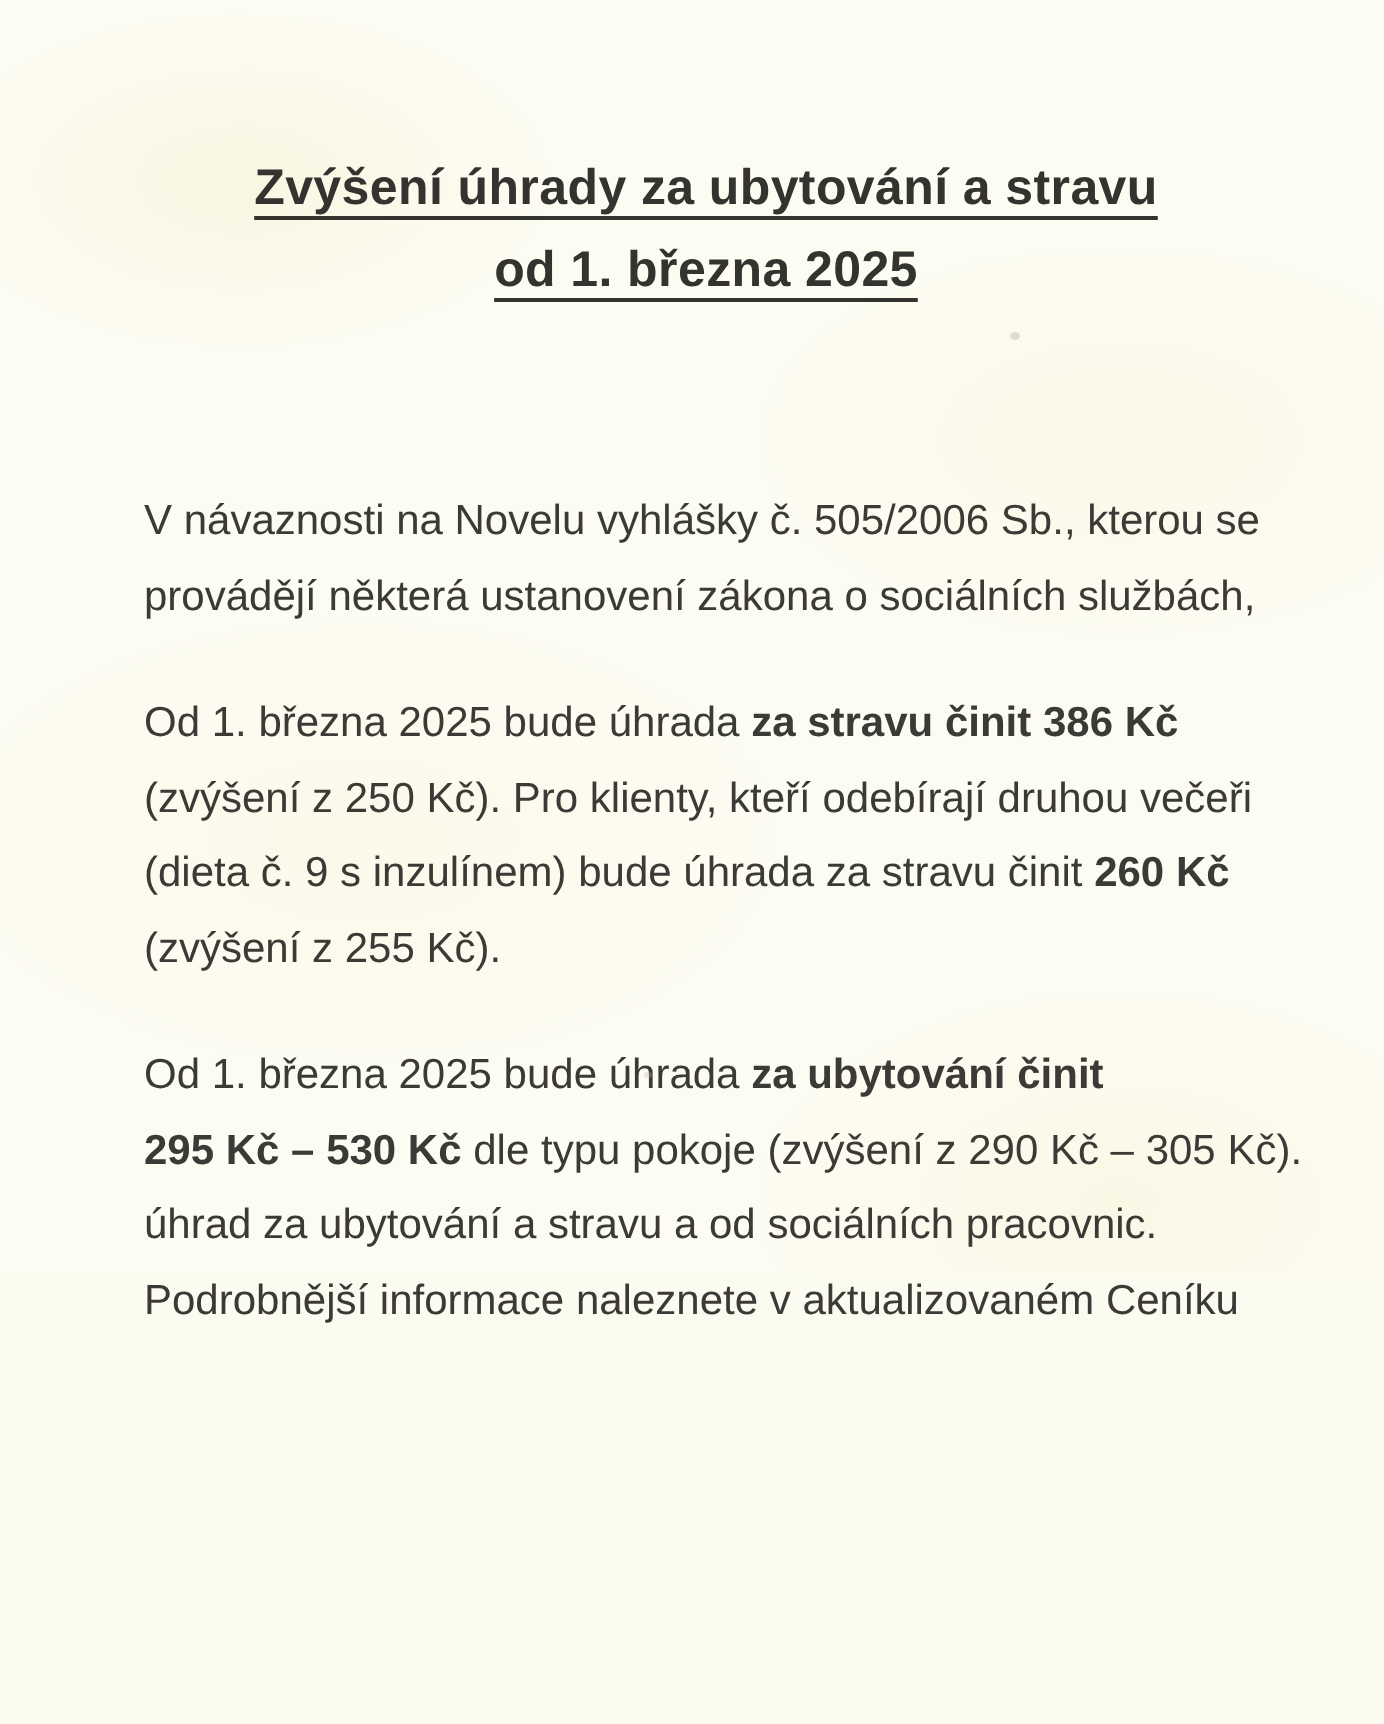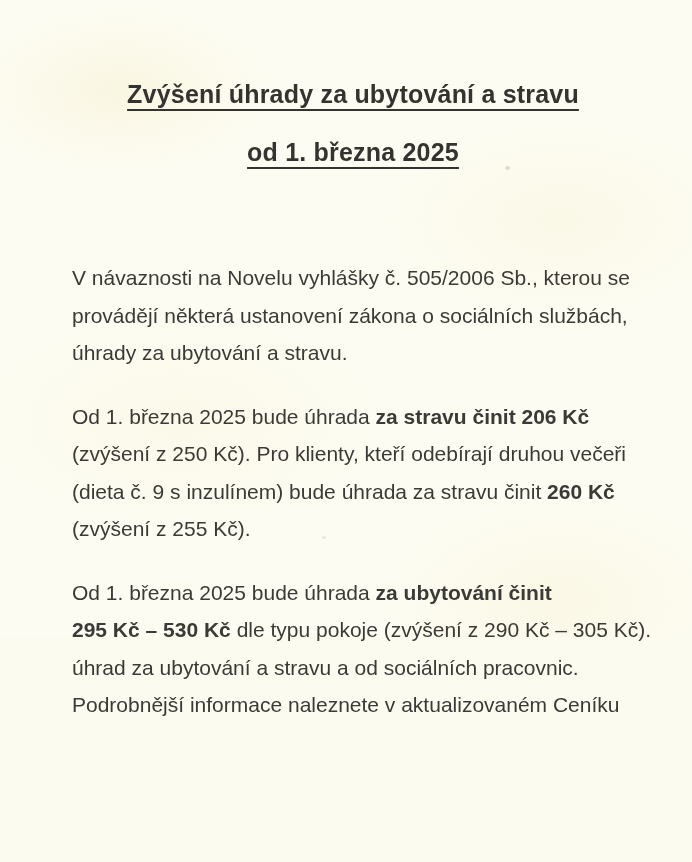--- a/index.html
+++ b/index.html
@@ -36,21 +36,21 @@
     display: block;
     font-size: 25px;
     font-weight: bold;
     letter-spacing: 0.2px;
     text-decoration: underline;
     text-decoration-thickness: 2px;
     text-underline-offset: 6px;
     line-height: 1;
   }
   .title-line + .title-line {
-    margin-top: 33px;
+    margin-top: 16px;
   }
   .body-text {
     margin-top: 94px;
     font-size: 21px;
   }
   .para {
     margin: 0 0 26px 0;
   }
   .line {
     display: block;
@@ -77,25 +77,24 @@
   <div class="title-block">
     <span class="title-line">Zvýšení úhrady za ubytování a stravu</span>
     <span class="title-line">od 1. března 2025</span>
   </div>
 
   <div class="body-text">
 
     <p class="para">
       <span class="line"><span>V návaznosti na Novelu vyhlášky č. 505/2006 Sb., kterou se</span></span>
       <span class="line"><span>provádějí některá ustanovení zákona o sociálních službách,</span></span>
-      <span class="line"><span>úhrady za ubytování a stravu.</span></span>
     </p>
 
     <p class="para">
-      <span class="line"><span>Od 1. března 2025 bude úhrada </span><span class="b">za stravu činit 206 Kč</span></span>
+      <span class="line"><span>Od 1. března 2025 bude úhrada </span><span class="b">za stravu činit 386 Kč</span></span>
       <span class="line"><span>(zvýšení z 250 Kč). Pro klienty, kteří odebírají druhou večeři</span></span>
       <span class="line"><span>(dieta č. 9 s inzulínem) bude úhrada za stravu činit </span><span class="b">260 Kč</span></span>
       <span class="line"><span>(zvýšení z 255 Kč).</span></span>
     </p>
 
     <p class="para">
       <span class="line"><span>Od 1. března 2025 bude úhrada </span><span class="b">za ubytování činit</span></span>
       <span class="line"><span class="b">295 Kč – 530 Kč</span><span> dle typu pokoje (zvýšení z 290 Kč – 305 Kč).</span></span>
       <span class="line"><span>úhrad za ubytování a stravu a od sociálních pracovnic.</span></span>
       <span class="line"><span>Podrobnější informace naleznete v aktualizovaném Ceníku</span></span>

